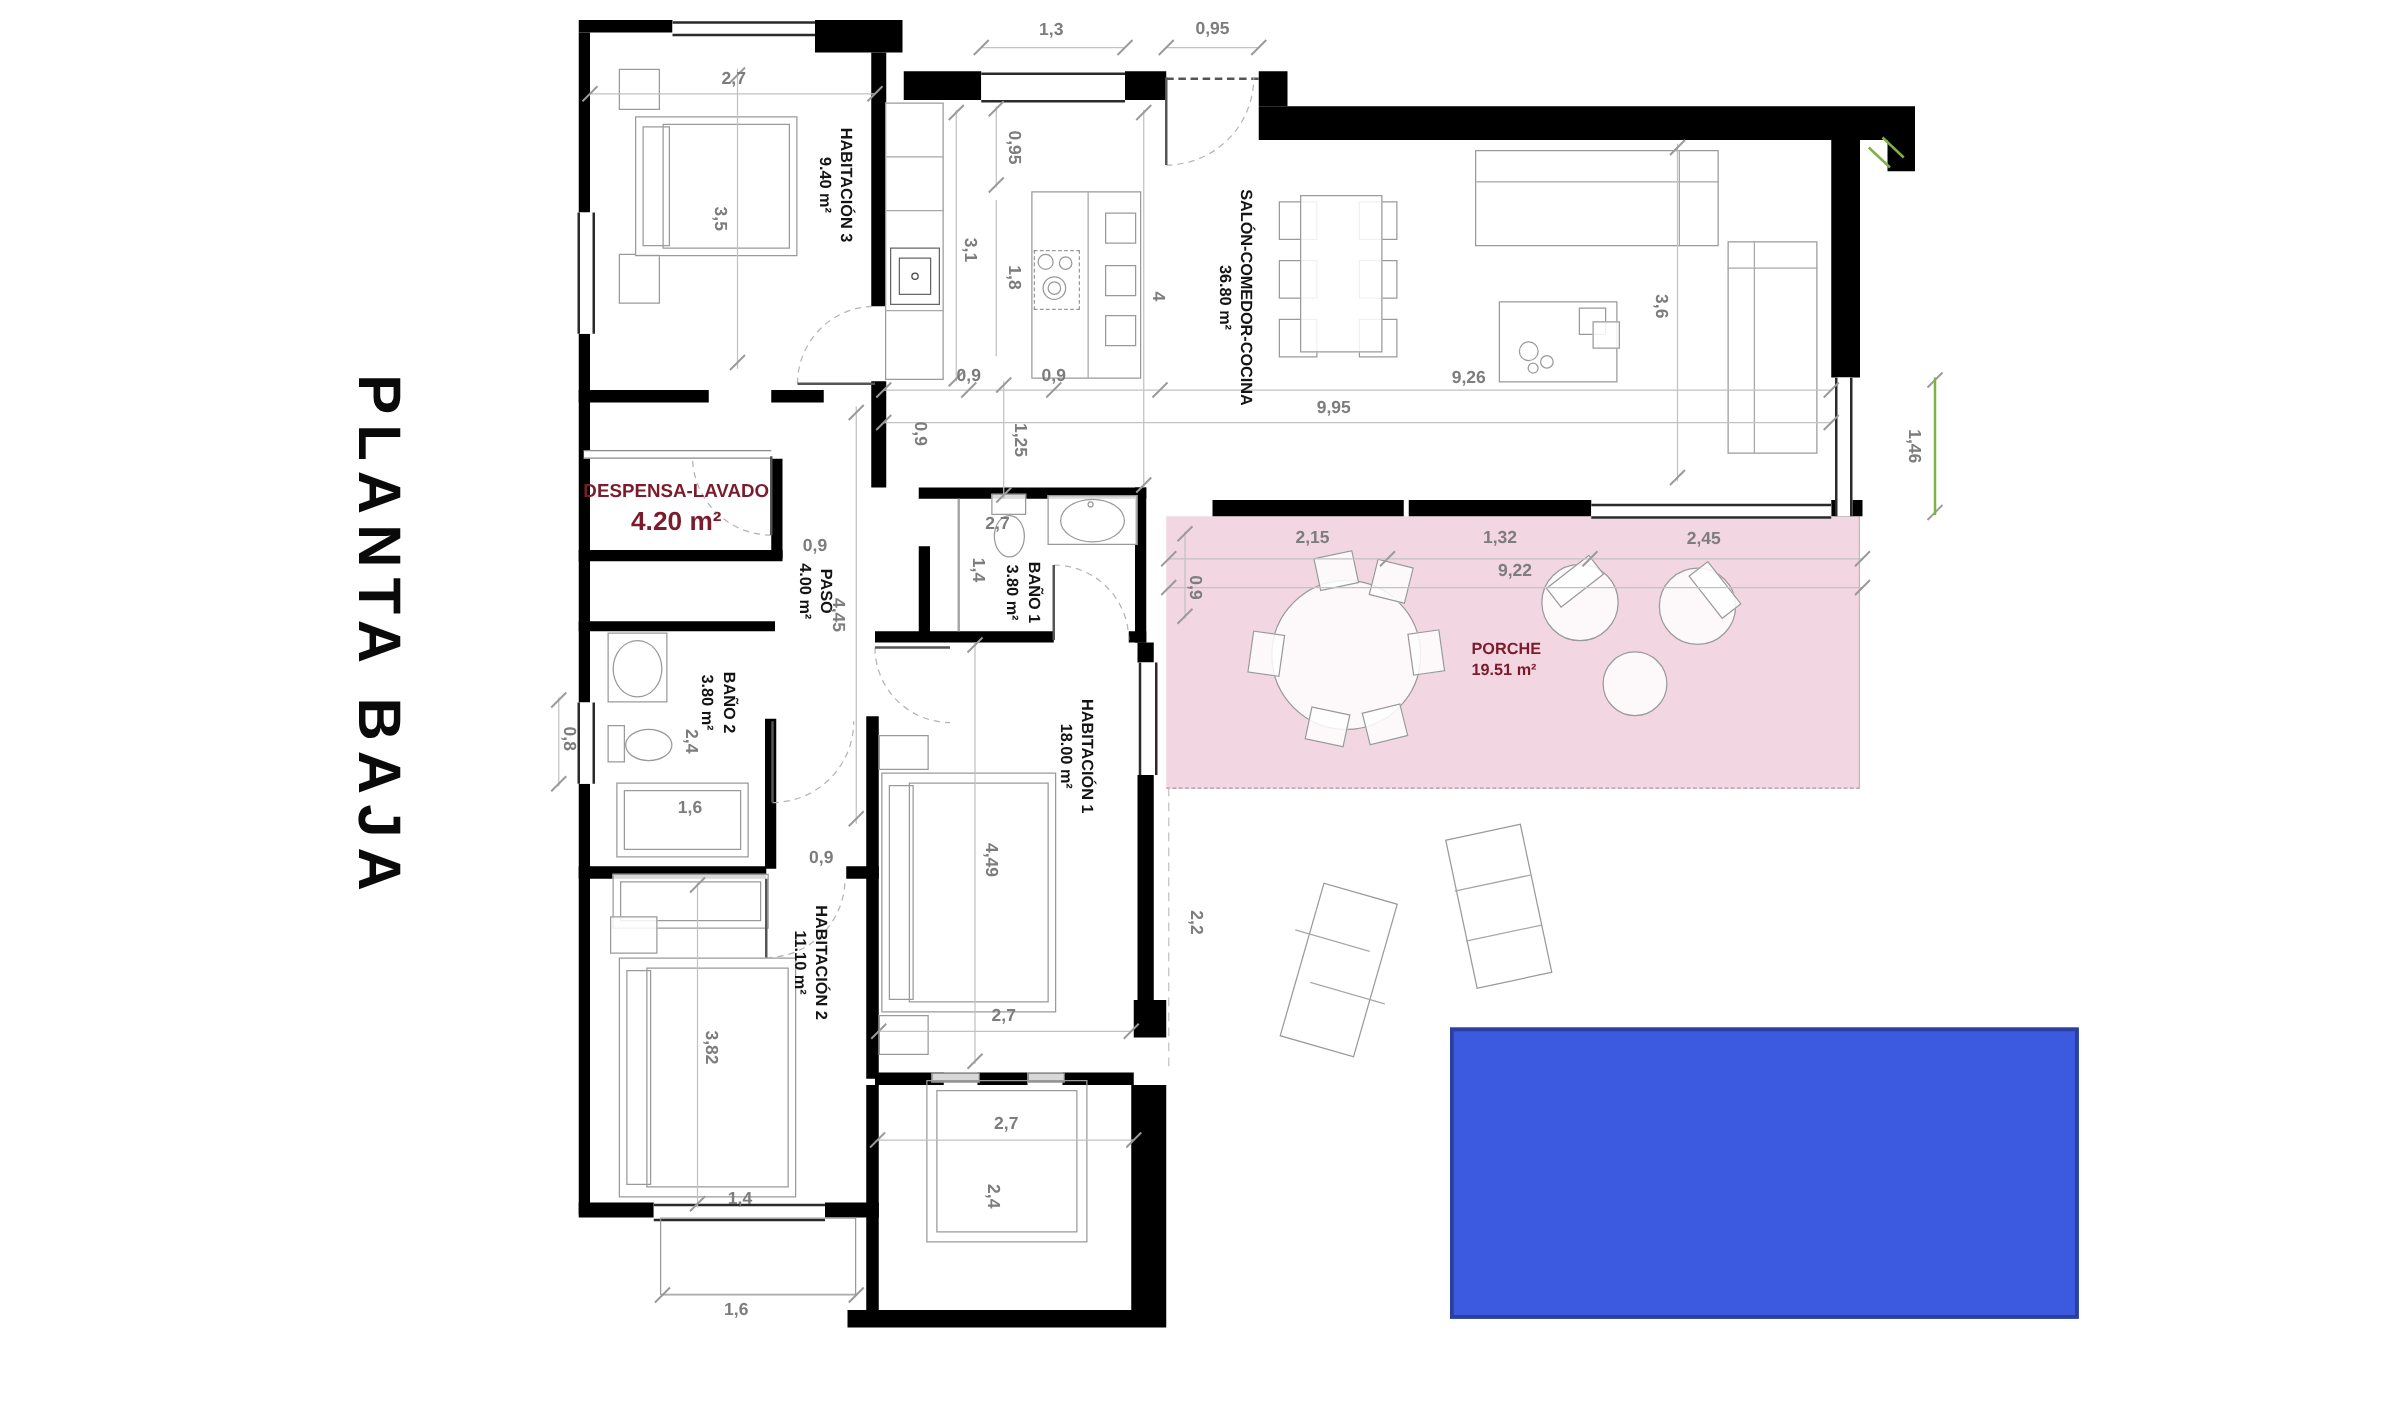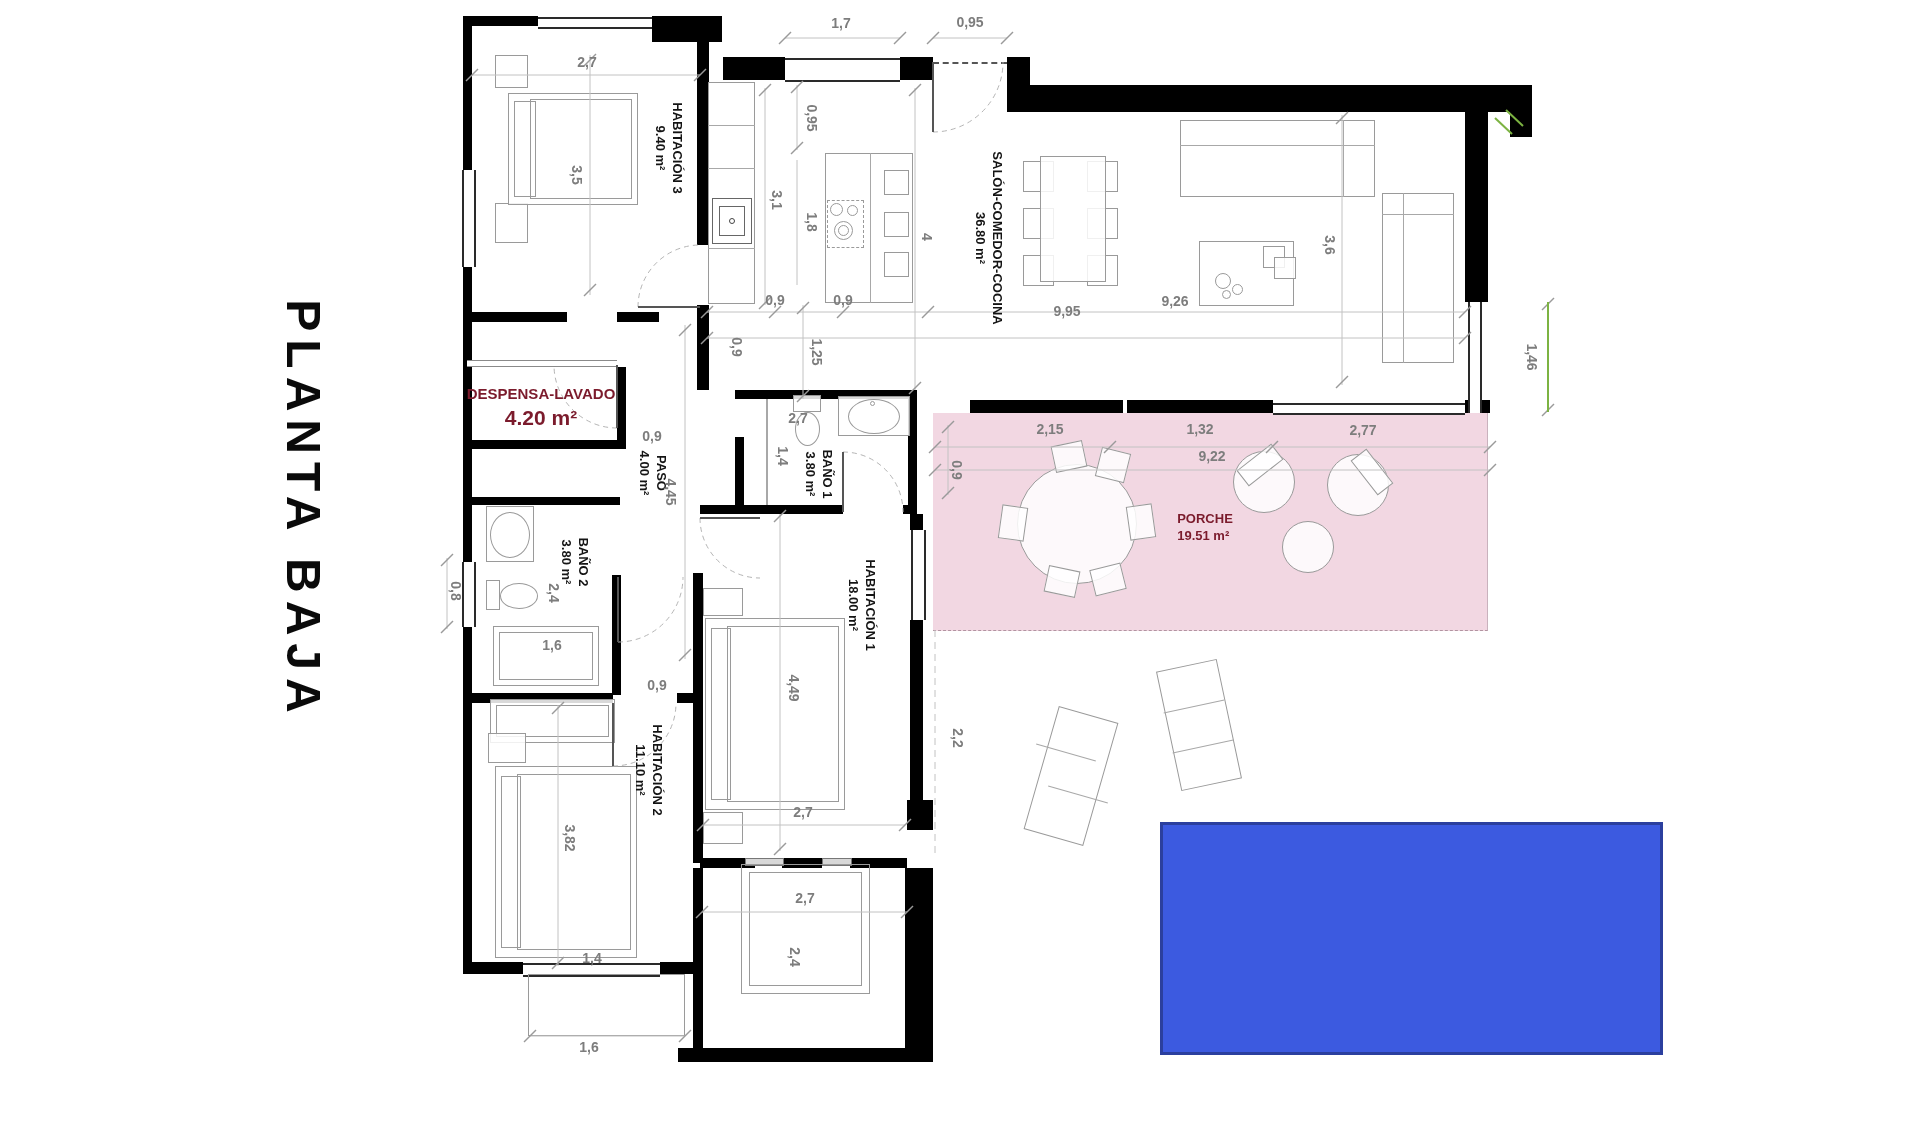--- a/index.html
+++ b/index.html
@@ -338,40 +338,40 @@
     <span class="nm">HABITACIÓN 2</span>
     <span class="ar">11.10 m²</span>
   </div>
   <div class="rlabel accent lab" id="porche-label" style="left:1205px;top:528px">
     <span class="nm">PORCHE</span>
     <span class="ar">19.51 m²</span>
   </div>
 
   <div class="dim lab" style="left:587px;top:62px">2,7</div>
   <div class="dim v lab" style="left:577px;top:175px">3,5</div>
-  <div class="dim lab" style="left:841px;top:23px">1,7</div>
+  <div class="dim lab" style="left:841px;top:23px">1,3</div>
   <div class="dim lab" style="left:970px;top:22px">0,95</div>
   <div class="dim v lab" style="left:812px;top:118px">0,95</div>
   <div class="dim v lab" style="left:777px;top:200px">3,1</div>
   <div class="dim v lab" style="left:812px;top:222px">1,8</div>
   <div class="dim v lab" style="left:927px;top:237px">4</div>
   <div class="dim lab" style="left:775px;top:300px">0,9</div>
   <div class="dim lab" style="left:843px;top:300px">0,9</div>
   <div class="dim v lab" style="left:737px;top:347px">0,9</div>
   <div class="dim v lab" style="left:817px;top:352px">1,25</div>
-  <div class="dim lab" style="left:1067px;top:311px">9,95</div>
+  <div class="dim lab" style="left:1067px;top:325px">9,95</div>
   <div class="dim lab" style="left:1175px;top:301px">9,26</div>
   <div class="dim v lab" style="left:1330px;top:245px">3,6</div>
   <div class="dim v lab" style="left:1532px;top:357px">1,46</div>
   <div class="dim lab" style="left:652px;top:436px">0,9</div>
   <div class="dim v lab" style="left:671px;top:492px">4,45</div>
   <div class="dim v lab" style="left:957px;top:470px">0,9</div>
   <div class="dim lab" style="left:1050px;top:429px">2,15</div>
   <div class="dim lab" style="left:1200px;top:429px">1,32</div>
-  <div class="dim lab" style="left:1363px;top:430px">2,77</div>
+  <div class="dim lab" style="left:1363px;top:430px">2,45</div>
   <div class="dim lab" style="left:1212px;top:456px">9,22</div>
   <div class="dim lab" style="left:798px;top:418px">2,7</div>
   <div class="dim v lab" style="left:783px;top:456px">1,4</div>
   <div class="dim v lab" style="left:456px;top:591px">0,8</div>
   <div class="dim v lab" style="left:554px;top:593px">2,4</div>
   <div class="dim lab" style="left:552px;top:645px">1,6</div>
   <div class="dim lab" style="left:657px;top:685px">0,9</div>
   <div class="dim v lab" style="left:794px;top:688px">4,49</div>
   <div class="dim lab" style="left:803px;top:812px">2,7</div>
   <div class="dim v lab" style="left:958px;top:738px">2,2</div>

